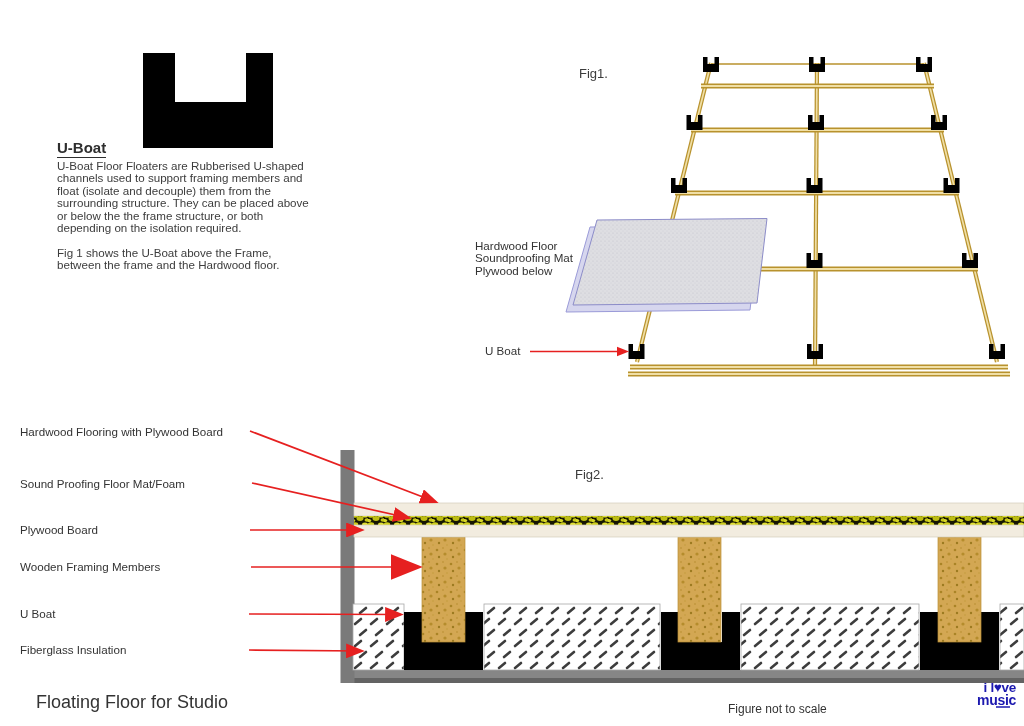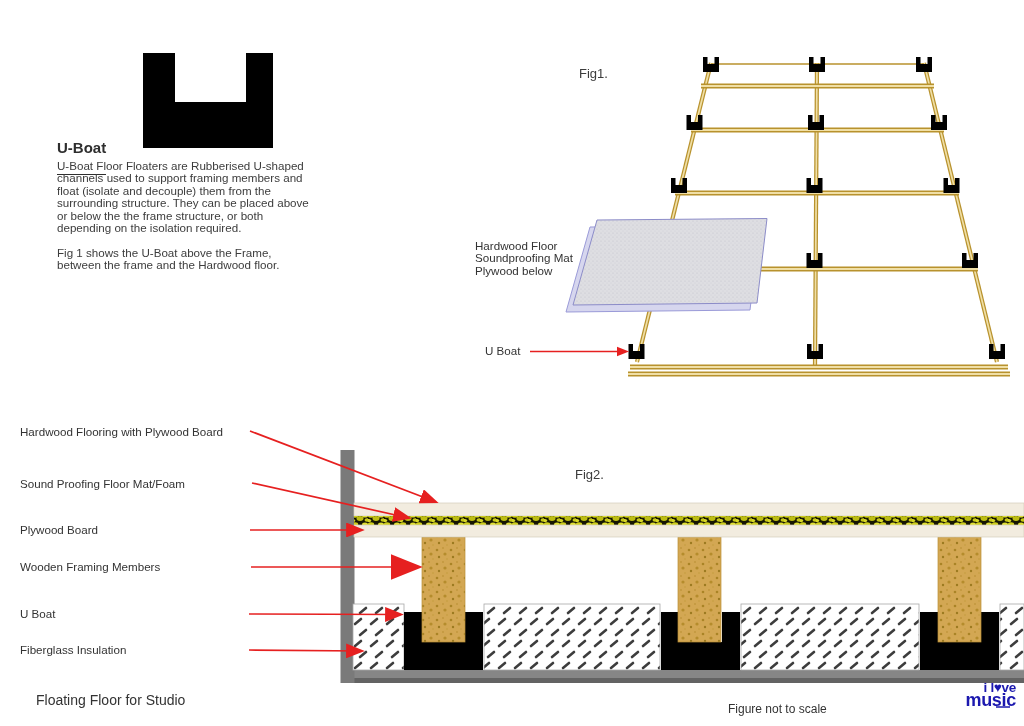--- a/index.html
+++ b/index.html
@@ -2,36 +2,36 @@
 <html><head>
 <meta charset="utf-8">
 <style>
   html,body{margin:0;padding:0;background:#fff;}
   .page{position:relative;width:1024px;height:726px;background:#ffffff;overflow:hidden;
         font-family:"Liberation Sans",sans-serif;color:#3b3b3b;}
   .abs{position:absolute;}
   .uboat-icon{left:143px;top:53px;width:130px;height:95px;background:#000;}
   .uboat-icon-notch{position:absolute;left:32px;top:0;width:71px;height:49px;background:#fff;}
   .heading{left:57px;top:139px;font-size:15px;font-weight:bold;color:#2e2e2e;}
-  .heading span{display:inline-block;border-bottom:1.6px solid #2e2e2e;padding-bottom:18px;}
+  .heading span{display:inline-block;border-bottom:1.6px solid #2e2e2e;padding-bottom:1px;}
   .body-text{font-size:11.6px;line-height:12.4px;white-space:pre-line;color:#3c3c3c;width:300px;}
   .p1{left:57px;top:160px;}
   .p2{left:57px;top:247px;}
   .p3{left:57px;top:285px;}
   .fig-label{font-size:13px;color:#3c3c3c;}
   .fig1-label{left:567px;top:66px;margin-left:12px;}
   .fig2-label{left:575px;top:467px;}
   .mat-label{left:475px;top:240px;font-size:11.6px;line-height:12.3px;white-space:pre-line;color:#333;}
   .uboat-label-fig1{left:485px;top:344px;font-size:11.6px;color:#333;}
   .callout{position:absolute;left:20px;width:226px;text-align:left;font-size:11.6px;color:#333;}
-  .footer-title{left:36px;top:692px;font-size:14px;color:#333;}
+  .footer-title{left:36px;top:692px;font-size:18px;color:#333;}
   .scale-note{left:728px;top:702px;font-size:12px;color:#333;}
   .logo{left:962px;top:682px;width:54px;text-align:right;color:#1c19af;font-weight:bold;line-height:12px;letter-spacing:-0.3px;}
   .logo .l1{font-size:13.5px;}
-  .logo .l2{font-size:18px;}
+  .logo .l2{font-size:14px;}
   .logo .sub{margin-left:34px;width:14px;height:2px;background:#1c19af;opacity:.75;}
 </style>
 </head>
 <body>
 
 <div class="page">
 
   <div class="abs uboat-icon">
     <div class="uboat-icon-notch"></div>
   </div>

